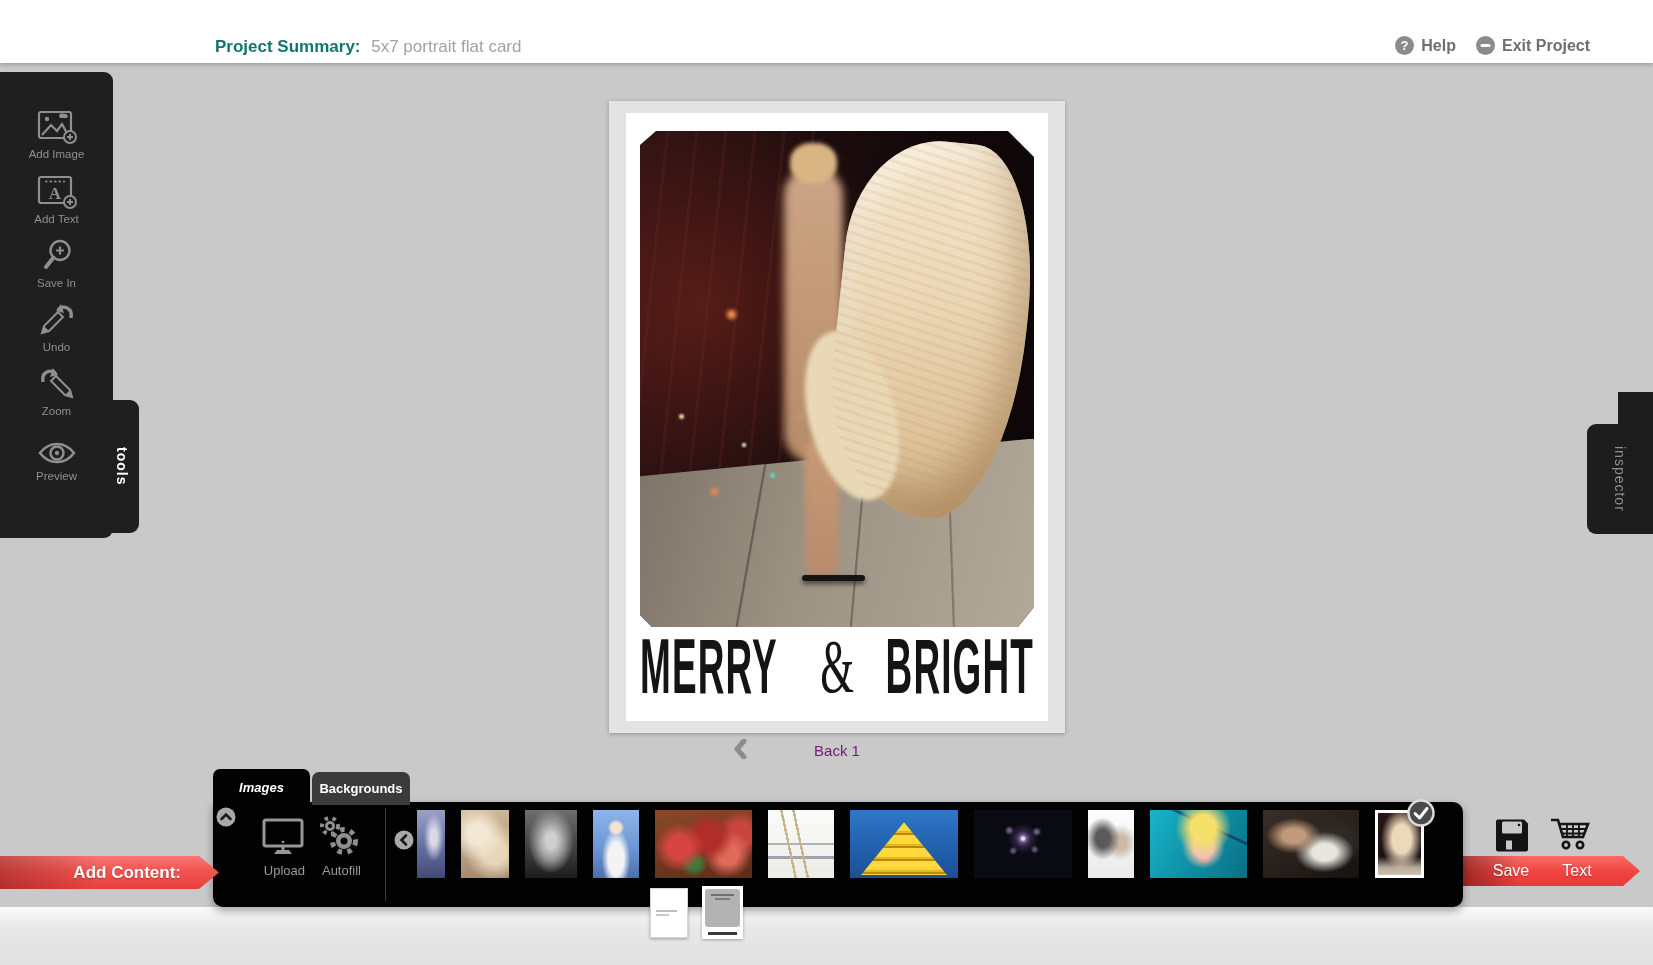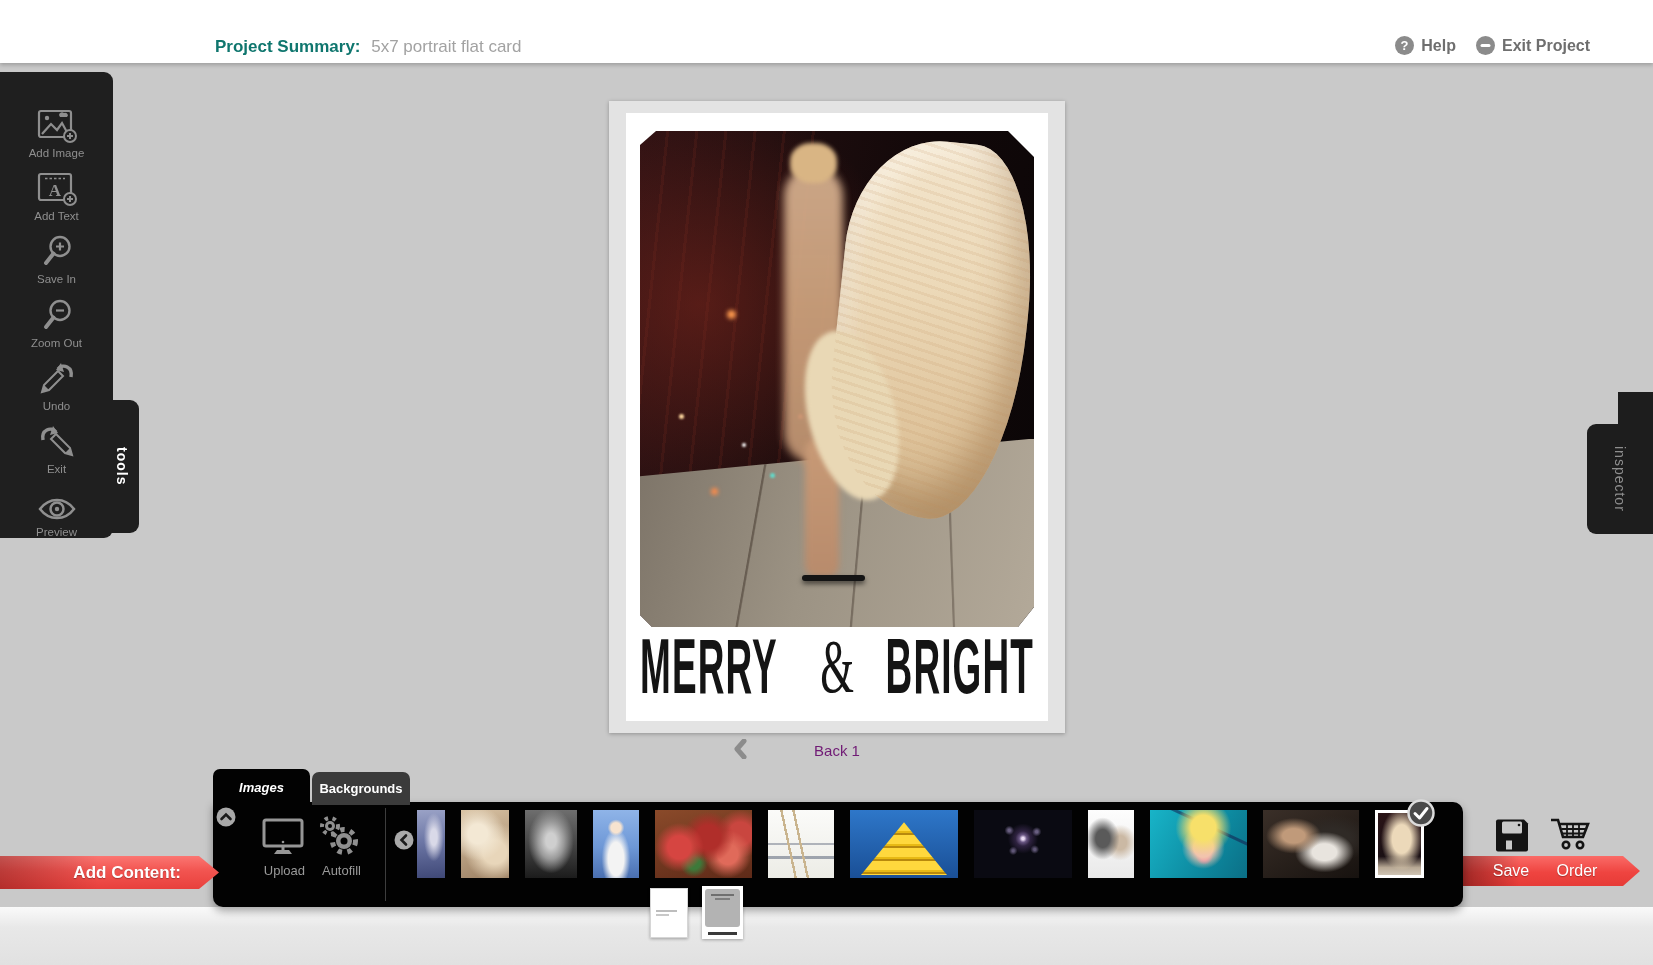--- a/index.html
+++ b/index.html
@@ -237,46 +237,38 @@
     </div>
     <div class="tool-item">
       <svg width="36" height="36" viewBox="0 0 36 36" fill="none" stroke="#8f8f8f">
         <circle cx="21" cy="12.5" r="9.5" stroke-width="2.4"></circle>
         <path d="M21 8.5 v8 M17 12.5 h8" stroke-width="2.2"></path>
         <path d="M14.5 19.5 L7 29" stroke-width="4" stroke-linecap="round"></path>
       </svg>
       <span class="tool-label">Save In</span>
     </div>
     <div class="tool-item">
-      <svg width="36" height="36" viewBox="0 0 36 36" fill="none" stroke="#8f8f8f">
-        <circle cx="21" cy="12.5" r="9.5" stroke-width="2.4"></circle>
-        <path d="M17 12.5 h8" stroke-width="2.2"></path>
-        <path d="M14.5 19.5 L7 29" stroke-width="4" stroke-linecap="round"></path>
-      </svg>
-      <span class="tool-label">Zoom Out</span>
-    </div>
-    <div class="tool-item">
       <svg width="40" height="36" viewBox="0 0 40 36" fill="none" stroke="#8f8f8f">
         <path d="M5 31 L7 24 L21 10 L26 15 L12 29 Z" stroke-width="2"></path>
         <path d="M5 31 L7 24 L12 29 Z" fill="#8f8f8f" stroke="none"></path>
         <path d="M34 16 C36 6 26 2 21 8" stroke-width="3.5"></path>
         <path d="M24 2 L19 9 L27 11 Z" fill="#8f8f8f" stroke="none"></path>
       </svg>
       <span class="tool-label">Undo</span>
     </div>
     <div class="tool-item">
       <svg width="40" height="36" viewBox="0 0 40 36" fill="none" stroke="#8f8f8f">
         <g transform="translate(40,0) scale(-1,1)">
           <path d="M5 31 L7 24 L21 10 L26 15 L12 29 Z" stroke-width="2"></path>
           <path d="M5 31 L7 24 L12 29 Z" fill="#8f8f8f" stroke="none"></path>
           <path d="M34 16 C36 6 26 2 21 8" stroke-width="3.5"></path>
           <path d="M24 2 L19 9 L27 11 Z" fill="#8f8f8f" stroke="none"></path>
         </g>
       </svg>
-      <span class="tool-label">Exit</span>
+      <span class="tool-label">Zoom</span>
     </div>
     <div class="tool-item">
       <svg width="40" height="28" viewBox="0 0 40 28" fill="none" stroke="#8f8f8f">
         <path d="M3 14 C12 2 28 2 37 14 C28 26 12 26 3 14 Z" stroke-width="2.5"></path>
         <circle cx="20" cy="14" r="6.5" stroke-width="2.5"></circle>
         <circle cx="20" cy="14" r="2.2" fill="#8f8f8f" stroke="none"></circle>
       </svg>
       <span class="tool-label">Preview</span>
     </div>
   </div>
@@ -401,21 +393,21 @@
   <div class="order-icon">
     <svg width="46" height="40" viewBox="0 0 46 40" fill="none" stroke="#141414" stroke-width="2.6">
       <path d="M2 5 H9 L14 22 H34 L39 9 H11"></path>
       <path d="M18 9 V22 M24 9 V22 M30 9 V22 M12.5 14 H37 M14 18.5 H35" stroke-width="1.8"></path>
       <circle cx="17" cy="30" r="3.2"></circle>
       <circle cx="31" cy="30" r="3.2"></circle>
     </svg>
   </div>
   <div class="ribbon-save">
     <span class="rlabel save-label">Save</span>
-    <span class="rlabel order-label">Order</span>
+    <span class="rlabel order-label">Text</span>
   </div>
 
   <div class="pages-bar">
     
     
   </div>
   <div class="page-thumb page-front"></div>
   <div class="page-thumb page-back">
     <div class="pg-gray"></div>
     <div class="pg-text"></div>

